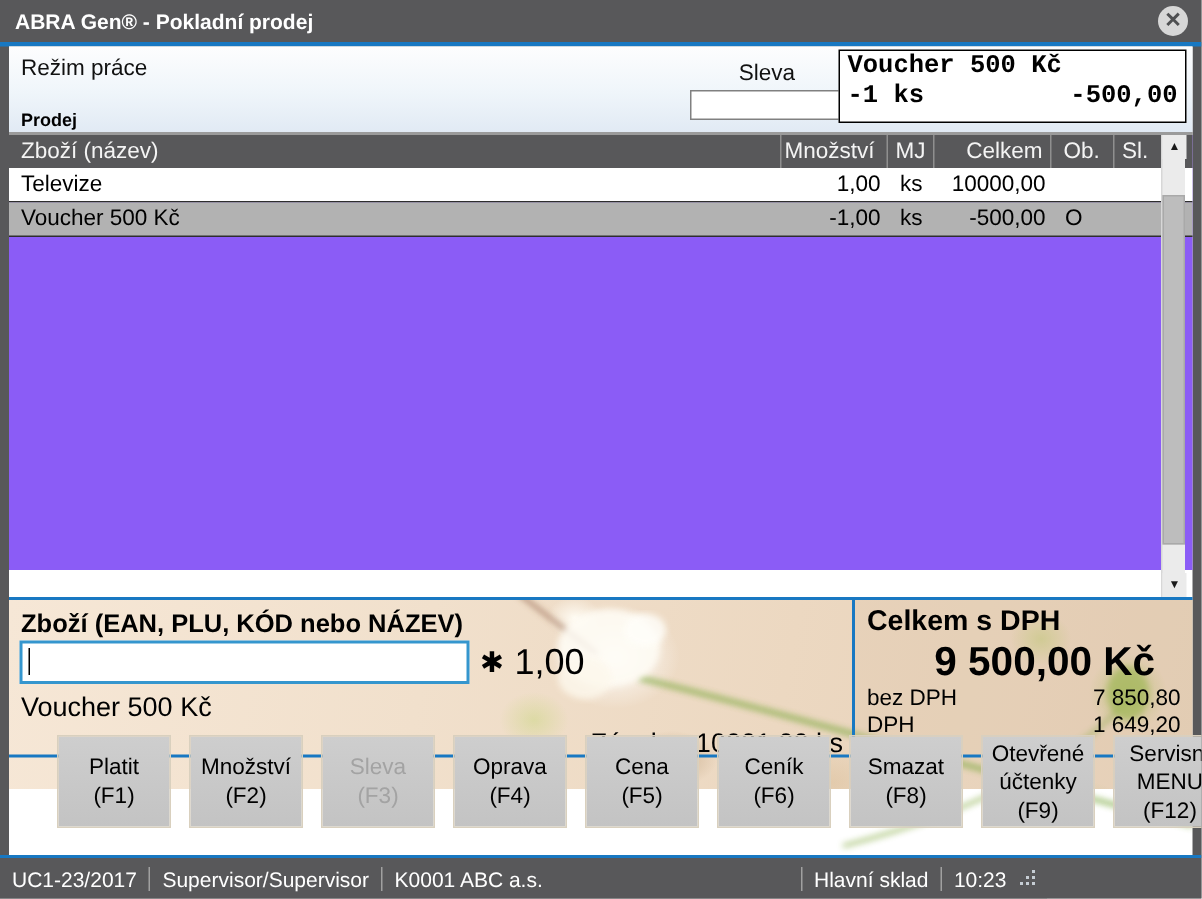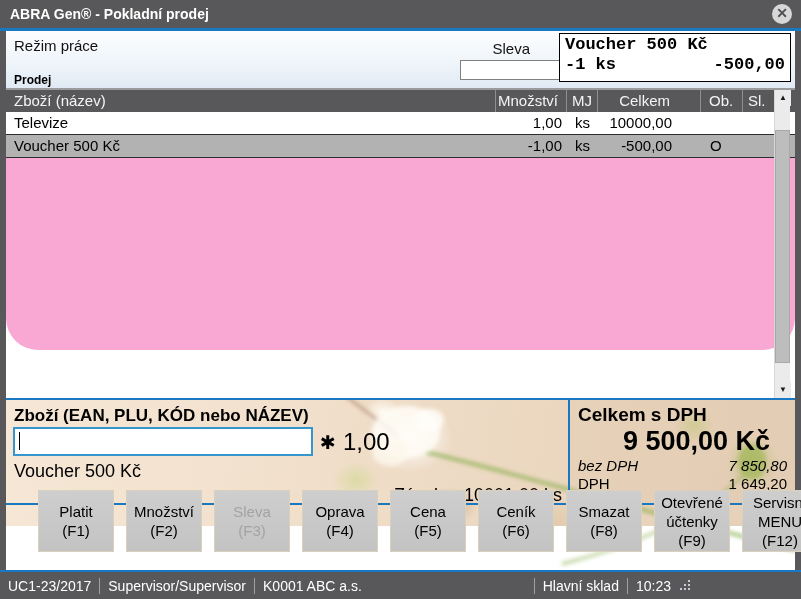--- a/index.html
+++ b/index.html
@@ -19,29 +19,29 @@
   .top-panel{position:absolute;left:0;top:0;width:789px;height:57px;background:linear-gradient(180deg,#fdfdfe 0%,#eff5fa 55%,#e1eaf4 100%);border-bottom:2px solid #9b9b9b;}
   .mode-label{position:absolute;left:8px;top:6px;font-size:15px;color:#111;}
   .mode-value{position:absolute;left:8px;top:42px;font-size:12px;font-weight:bold;color:#000;}
   .sleva-label{position:absolute;left:454px;top:9px;width:70px;text-align:right;font-size:15px;color:#111;}
   .sleva-input{position:absolute;left:454px;top:29px;width:93px;height:18px;border:1px solid #808080;background:#fff;font-size:14px;padding:0 3px;outline:none;}
   .cust-display{position:absolute;left:553px;top:2px;width:232px;height:49px;background:#fff;border:1px solid #000;font-family:"Liberation Mono",monospace;font-weight:bold;font-size:17px;color:#000;box-sizing:border-box;}
   .cd-line1{padding:1px 5px 0 5px;white-space:pre;}
   .cd-line2{display:flex;justify-content:space-between;padding:1px 5px 0 5px;}
 
   
-  .table{position:absolute;left:0;top:59px;width:789px;height:260px;background:#f9a8d4;border-radius:32px;}
+  .table{position:absolute;left:0;top:59px;width:789px;height:290px;background:#8b5cf6;}
   .thead{display:flex;height:22px;background:#58585a;color:#f4f4f4;font-size:15px;line-height:22px;}
   .trow{display:flex;height:22px;font-size:15px;line-height:22px;color:#000;border-bottom:1px solid #2e2e2e;background:#fff;cursor:default;align-items:center;}
   .trow.selected{background:#b2b2b2;}
   .c-name{flex:1;padding-left:8px;overflow:hidden;white-space:nowrap;}
   .c-qty{width:62px;text-align:right;padding-right:8px;}
   .c-unit{width:25px;padding-left:5px;}
   .c-total{width:72px;text-align:right;padding-right:5px;}
-  .c-ob{width:33px;padding-left:8px;margin-left:25px;}
+  .c-ob{width:33px;padding-left:8px;}
   .c-sl{width:26px;padding-left:5px;}
   .c-pad{width:21px;}
   .thead > div:not(.c-name):not(.c-pad){border-left:1px solid #8f8f8f;box-sizing:content-box;}
 
   
   .vscroll{position:absolute;right:5px;top:0;width:16px;height:308px;background:#ebebeb;border-left:1px solid #d7d7d7;box-sizing:border-box;}
   .sb-btn{position:absolute;left:0;width:16px;height:16px;text-align:center;font-size:8px;line-height:16px;color:#1a1a1a;background:#ebebeb;}
   .sb-up{top:0;}
   .sb-down{bottom:0;}
   .sb-thumb{position:absolute;left:0;top:40px;width:15px;height:233px;background:#bdbdbd;border:1px solid #a9a9a9;box-sizing:border-box;}
@@ -69,21 +69,21 @@
   .mult{position:absolute;left:314px;top:28px;height:27px;display:flex;align-items:center;color:#000;}
   .mult-sym{font-family:"DejaVu Sans",sans-serif;font-size:19px;margin-right:7px;}
   .mult-val{font-size:24px;}
   .entry-name{position:absolute;left:8px;top:61px;font-size:18px;color:#000;}
   .entry-stock{position:absolute;left:280px;top:85px;width:276px;text-align:right;font-size:18px;color:#000;}
 
   .totals{position:absolute;left:562px;top:0;width:227px;height:103px;border-left:2px solid #1878c2;box-sizing:border-box;background:rgba(220,196,166,0.25);}
   .totals-title{position:absolute;left:8px;top:4px;font-size:19px;font-weight:bold;color:#000;}
   .totals-grand{position:absolute;right:25px;top:26px;font-size:27px;font-weight:bold;color:#000;}
   .totals-row{position:absolute;left:8px;right:8px;display:flex;justify-content:space-between;font-size:15px;color:#000;}
-  .totals-row.r0{top:57px;font-style:italic;}
+  .totals-row.r0{top:57px;}
   .totals-row.r1{top:75px;}
 
   .blue-h2{position:absolute;left:0;top:103px;width:789px;height:2px;background:#1878c2;}
 
   
   .fbar{position:absolute;left:4px;top:90px;display:flex;gap:12px;margin-left:28px;}
   .fbtn{width:76px;height:62px;background:linear-gradient(180deg,#cecece 0%,#c3c3c3 100%);border:1px solid #d9d0be;box-sizing:border-box;display:flex;flex-direction:column;justify-content:center;align-items:center;text-align:center;font-size:15px;line-height:19px;color:#000;cursor:pointer;}
   .fbtn.disabled{color:#a3a3a3;cursor:default;}
 
   

